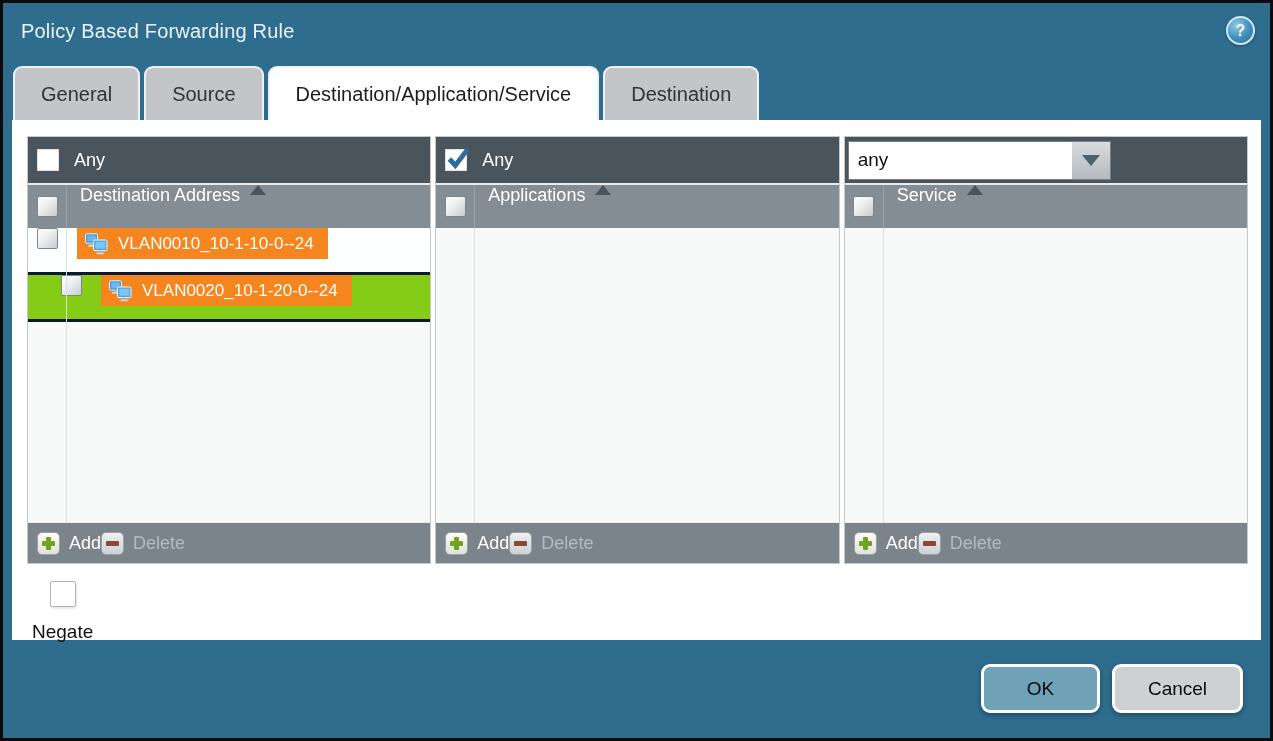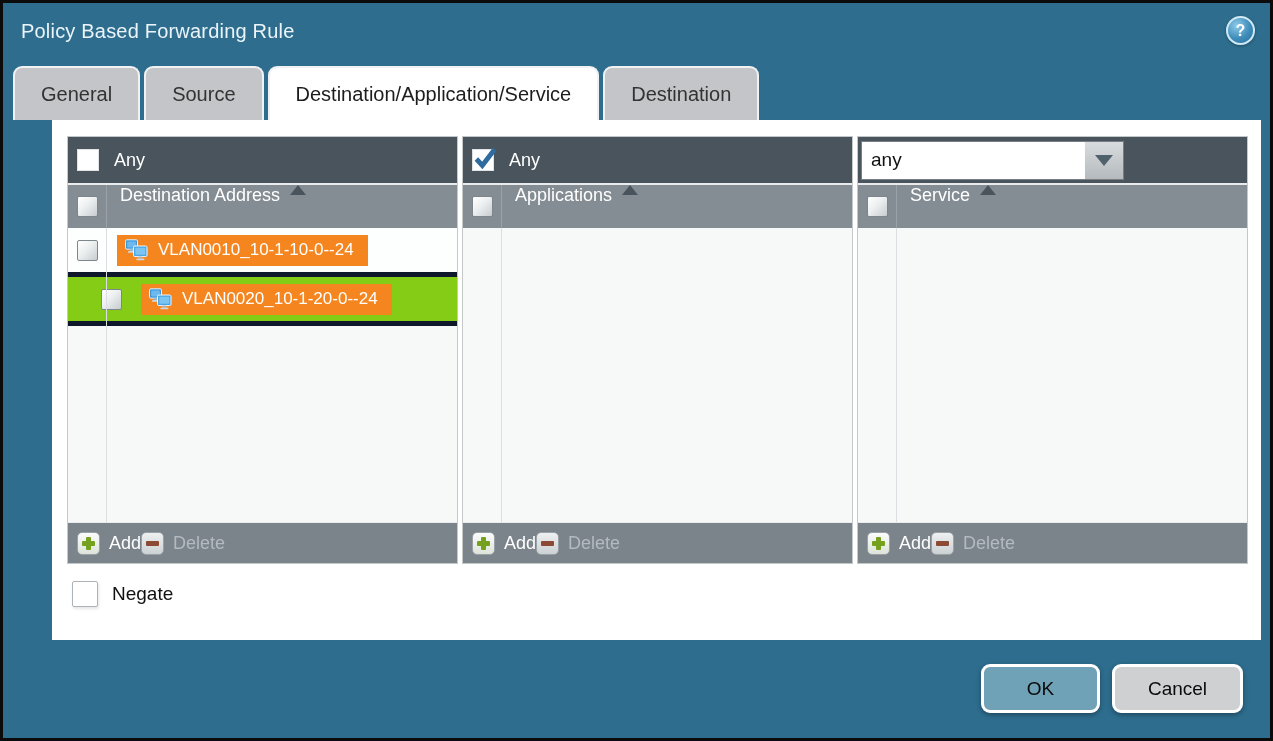--- a/index.html
+++ b/index.html
@@ -14,21 +14,21 @@
         border:2px solid #cfe8f4;box-sizing:border-box;display:flex;align-items:center;justify-content:center;
         color:#fff;font-weight:bold;font-size:16px;cursor:pointer;box-shadow:0 1px 3px rgba(0,0,0,.3);}
 
   
   .tabs{position:absolute;left:10px;top:63px;height:54px;display:flex;gap:4px;z-index:2;}
   .tab{background:#c4c5c8;border:2px solid #f0f1f2;border-bottom:none;border-radius:9px 9px 0 0;
        padding:16px 26px;display:flex;align-items:center;font-size:20px;color:#333;cursor:pointer;box-sizing:border-box;}
   .tab.active{background:#fff;color:#1d1d1d;}
 
   
-  .panel{position:absolute;left:9px;right:9px;top:117px;height:520px;background:#fff;z-index:1;margin-left:40px;}
+  .panel{position:absolute;left:9px;right:9px;top:117px;height:520px;background:#fff;z-index:1;}
 
   .cols{position:absolute;left:15px;right:13px;top:16px;height:428px;display:flex;gap:4px;}
   .col{flex:1;display:flex;flex-direction:column;border:1px solid #c3c8cb;box-sizing:border-box;background:#f7f8f8;}
 
   .col-top{flex:0 0 46px;background:#4a545c;display:flex;align-items:center;padding-left:9px;}
   .cb{width:22px;height:22px;background:#fff;border:1px solid #dfe3e5;box-sizing:border-box;
       display:inline-block;position:relative;cursor:pointer;}
   .checkmark{position:absolute;left:-2px;top:-5px;width:28px;height:28px;pointer-events:none;}
   .any-label{color:#fff;font-size:18px;margin-left:15px;}
 
@@ -36,21 +36,21 @@
   .cbcell{width:38px;flex:0 0 38px;align-self:stretch;display:flex;align-items:center;justify-content:center;
           border-right:1px solid #9aa1a7;}
   .cb3d{width:19px;height:19px;border:1px solid #7e868c;border-radius:2px;cursor:pointer;
         background:linear-gradient(135deg,#ffffff 0%,#eceff0 45%,#c7ccd0 100%);}
   .head-label{color:#fff;font-size:18px;margin-left:13px;cursor:pointer;}
   .sort-up{width:0;height:0;border-left:8px solid transparent;border-right:8px solid transparent;
            border-bottom:10px solid #4a545c;margin-left:10px;}
 
   .col-body{flex:1;background:#f7f8f8;position:relative;overflow:hidden;}
   .col-body::before{content:"";position:absolute;left:38px;top:0;bottom:0;width:1px;background:#dcdfe1;}
-  .row{height:44px;display:flex;align-items:center;border-bottom:5px solid #0f172a;background:#fdfefe;cursor:pointer;}
+  .row{height:44px;display:flex;align-items:flex-start;border-bottom:3px solid #0f172a;background:#fdfefe;cursor:pointer;}
   .row.alt{background:#84cc16;padding-left:24px;}
   .row .cbcell{border-right:none;align-self:auto;}
   .chip{margin-left:11px;height:31px;background:#f5861f;display:inline-flex;align-items:center;
         padding:0 14px 0 7px;color:#fff;font-size:17px;gap:9px;white-space:nowrap;}
 
   .col-foot{flex:0 0 40px;background:#7b838b;border-top:1px solid #e9ebec;display:flex;align-items:center;
             padding-left:9px;}
   .footbtn{display:inline-flex;align-items:center;gap:9px;cursor:pointer;}
   .ico{width:23px;height:23px;border-radius:5px;border:1px solid #99a1a7;box-sizing:border-box;
        display:inline-flex;align-items:center;justify-content:center;position:relative;}
@@ -65,21 +65,21 @@
   
   .dropdown{margin-left:2px;display:flex;height:37px;cursor:pointer;box-shadow:0 0 0 1px rgba(255,255,255,.25);}
   .dd-value{width:222px;background:#fff;display:flex;align-items:center;padding-left:9px;
             font-size:19px;color:#111;box-sizing:border-box;}
   .dd-btn{width:38px;background:linear-gradient(180deg,#d9dcde,#b4babe);display:flex;align-items:center;
           justify-content:center;border-left:1px solid #fdfdfd;}
   .dd-arrow{width:0;height:0;border-left:9px solid transparent;border-right:9px solid transparent;
             border-top:11px solid #50616c;}
 
   
-  .negate-row{position:absolute;left:20px;top:461px;display:flex;align-items:center;gap:14px;}
+  .negate-row{position:absolute;left:20px;top:461px;display:flex;align-items:center;gap:14px;flex-direction:column;}
   .negate-cb{width:24px;height:24px;border:1px solid #adb3b7;border-radius:2px;background:#fff;
              box-shadow:1px 2px 3px rgba(0,0,0,.10);cursor:pointer;}
   .negate-label{font-size:19px;color:#111;}
 
   
   .btn{position:absolute;top:661px;height:49px;border:3px solid #fff;border-radius:9px;font-size:19px;
        color:#0b0b0b;display:flex;align-items:center;justify-content:center;cursor:pointer;
        box-shadow:0 2px 5px rgba(0,0,0,.35);font-family:inherit;box-sizing:border-box;}
   .btn.ok{right:170px;width:119px;background:#6fa2b7;}
   .btn.cancel{right:27px;width:131px;background:#cfd0d2;}

